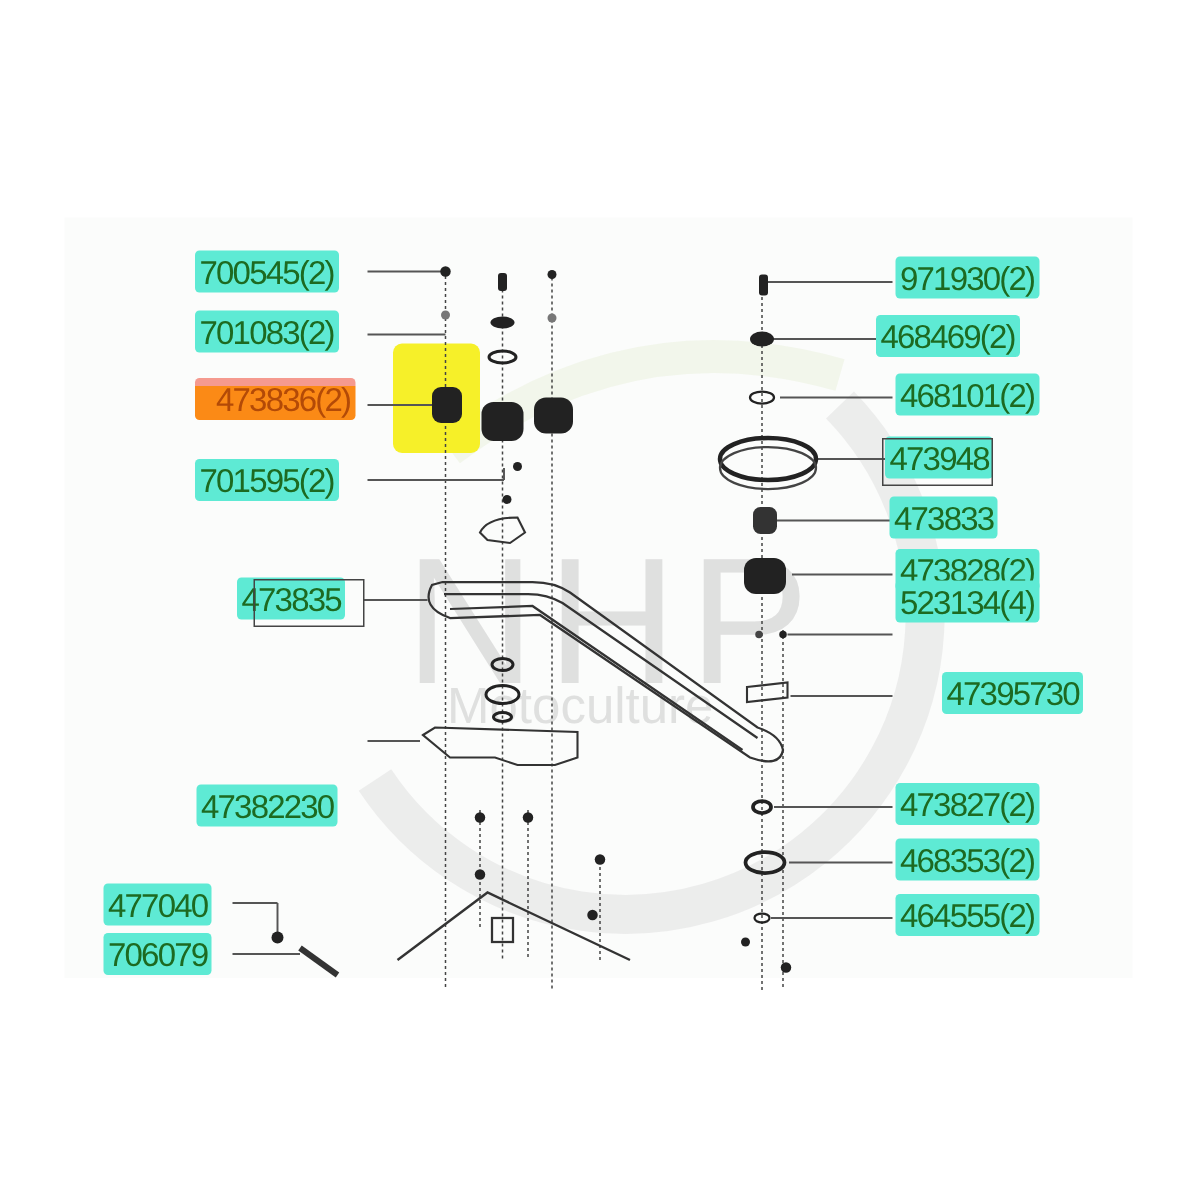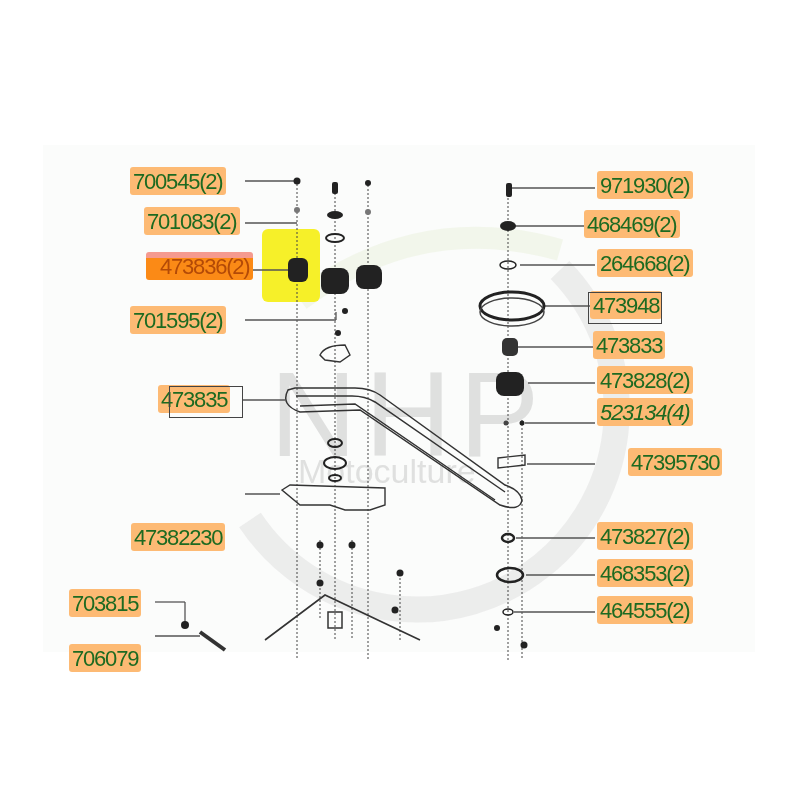--- a/index.html
+++ b/index.html
@@ -1,20 +1,20 @@
 <!DOCTYPE html>
 <html><head>
 <meta charset="utf-8">
 <style>
   html, body { margin: 0; padding: 0; background: #ffffff; }
   body { width: 800px; height: 800px; position: relative; overflow: hidden; font-family: "Liberation Sans", sans-serif; }
   .canvas { position: absolute; left: 43px; top: 145px; width: 712px; height: 507px; background: #fbfcfb; }
   .label {
     position: absolute; height: 28px; line-height: 30px; padding: 0 3px;
-    background: #fdba74; color: #1d6a21; font-size: 22px; letter-spacing: -1.2px;
+    background: #5eead4; color: #1d6a21; font-size: 22px; letter-spacing: -1.2px;
     border-radius: 3px; white-space: nowrap; cursor: pointer;
   }
   .label.hl { background: linear-gradient(#f59a8f 0 20%, #fb8a16 20% 100%); color: #b34a07; }
   svg.art { position:absolute; left:0; top:0; width:800px; height:800px; }
   .wm-text { position:absolute; color: rgba(200,200,200,0.55); }
 </style>
 </head>
 <body>
 
 <div class="canvas"></div>
@@ -119,33 +119,33 @@
     <circle cx="506" cy="423" r="2.5" fill="#444"></circle>
       <circle cx="522" cy="423" r="2.5" fill="#222"></circle>
     <path d="M 498 458 L 525 455 L 525 465 L 498 468 Z" fill="none" stroke="#333" stroke-width="1.4"></path>
     <ellipse cx="508" cy="538" rx="6" ry="4" fill="none" stroke="#222" stroke-width="2.5"></ellipse>
     <ellipse cx="510" cy="575" rx="13" ry="7" fill="none" stroke="#222" stroke-width="2.5"></ellipse>
     <ellipse cx="508" cy="612" rx="5" ry="3" fill="none" stroke="#222" stroke-width="1.5"></ellipse>
   </g>
 </svg>
 
 <div class="label" style="left:130px;top:167px;">700545(2)</div>
-<div class="label" style="left:130px;top:207px;margin-left:14px;">701083(2)</div>
-<div class="label hl" style="left:146px;top:252px;padding-left:14px;">473836(2)</div>
+<div class="label" style="left:130px;top:207px;">701083(2)</div>
+<div class="label hl" style="left:130px;top:252px;padding-left:14px;">473836(2)</div>
 <div class="label" style="left:130px;top:306px;">701595(2)</div>
 <div class="label" style="left:158px;top:385px;">473835</div>
 <div style="position:absolute;left:169px;top:386px;width:72px;height:30px;border:1px solid #444;"></div>
 <div class="label" style="left:131px;top:480px;margin-top:43px;">47382230</div>
-<div class="label" style="left:69px;top:589px;">703815</div>
-<div class="label" style="left:69px;top:644px;">706079</div>
+<div class="label" style="left:69px;top:589px;">477040</div>
+<div class="label" style="left:69px;top:622px;">706079</div>
 
 <div class="label" style="left:597px;top:171px;">971930(2)</div>
 <div class="label" style="left:584px;top:210px;">468469(2)</div>
-<div class="label" style="left:597px;top:249px;">264668(2)</div>
+<div class="label" style="left:597px;top:249px;">468101(2)</div>
 <div class="label" style="left:590px;top:291px;">473948</div>
 <div style="position:absolute;left:588px;top:292px;width:72px;height:30px;border:1px solid #444;"></div>
 <div class="label" style="left:593px;top:331px;">473833</div>
 <div class="label" style="left:597px;top:366px;">473828(2)</div>
-<div class="label" style="left:597px;top:398px;font-style:italic;">523134(4)</div>
+<div class="label" style="left:597px;top:387px;">523134(4)</div>
 <div class="label" style="left:596px;top:448px;margin-left:32px;">47395730</div>
 <div class="label" style="left:597px;top:522px;">473827(2)</div>
 <div class="label" style="left:597px;top:559px;">468353(2)</div>
 <div class="label" style="left:597px;top:596px;">464555(2)</div>
 
 </body></html>

